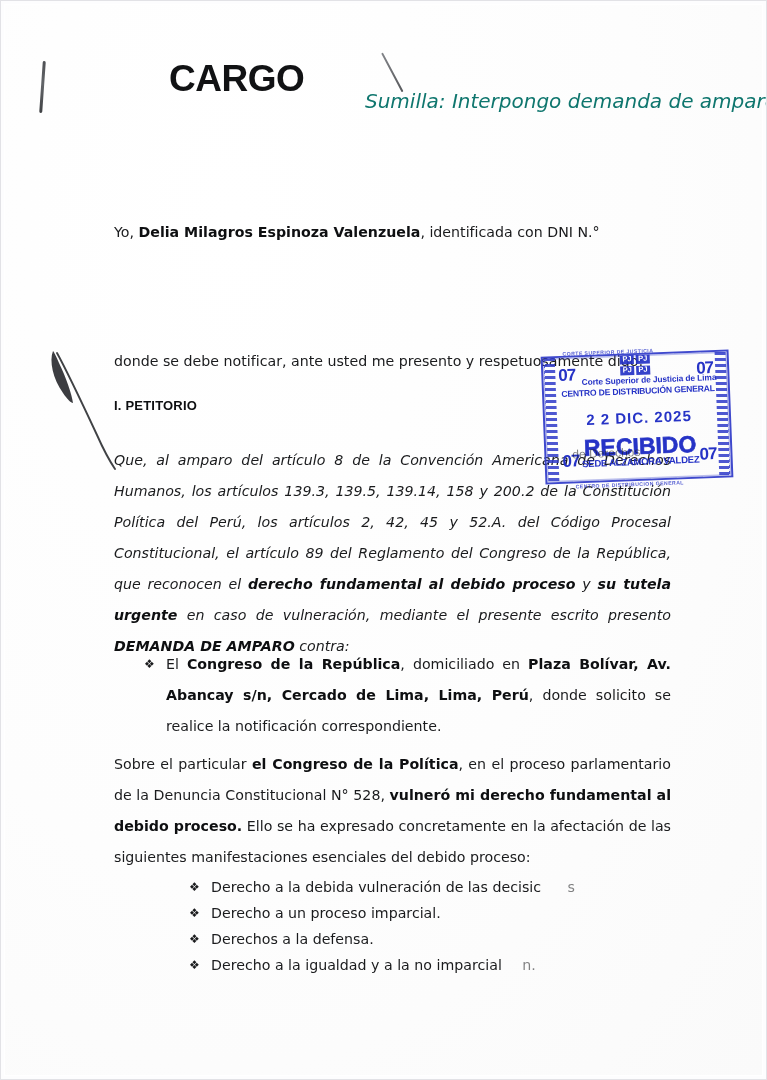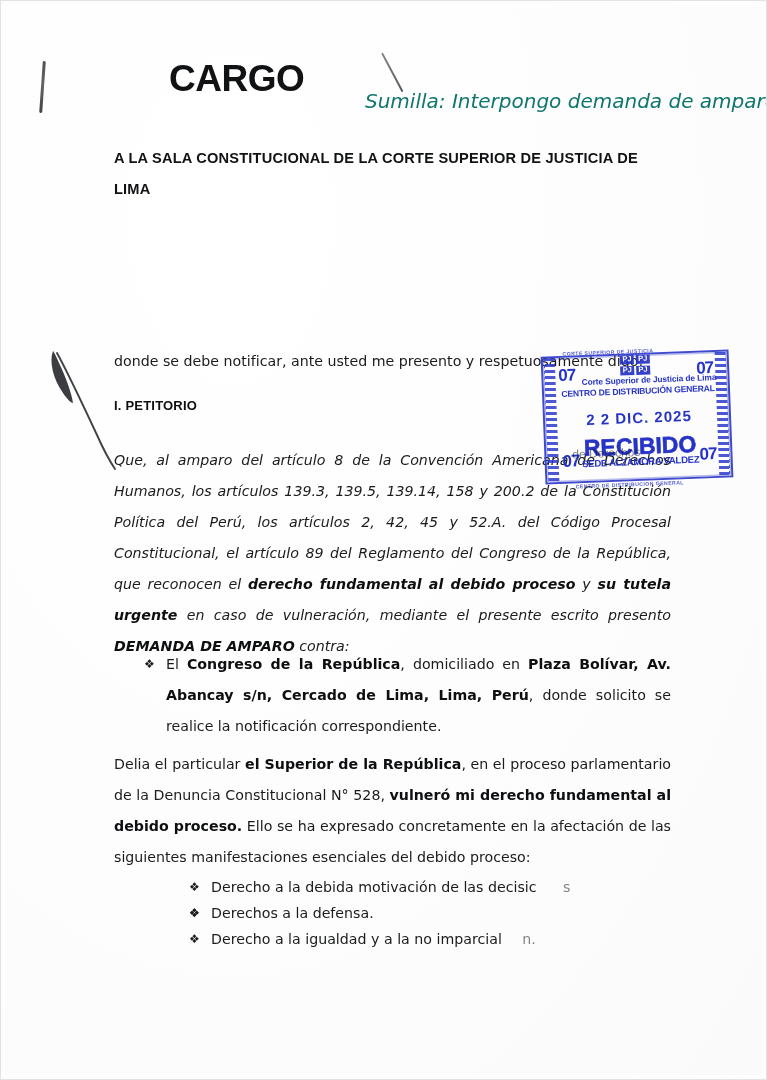--- a/index.html
+++ b/index.html
@@ -353,40 +353,40 @@
 <div class="page">
   <div class="paper-tint"></div>
 
   <div class="content">
 
     <div class="cargo">CARGO</div>
 
     <div class="sumilla-stroke"></div>
     <div class="sumilla">Sumilla: Interpongo demanda de amparo</div>
 
-    <div class="addressee">A LA SALA CONSTITUCIONAL DE LA CORTE SUPERIOR DE JUSTICIA DE LIMA</div>
-
+
+    <div class="para p-yo"><span>Yo, </span><b>Delia Milagros Espinoza Valenzuela</b><span>, identificada con DNI N.°</span></div>
 
     <div class="faded-line"></div>
 
     <div class="para p-donde">donde se debe notificar, ante usted me presento y respetuosamente digo:</div>
 
     <div class="heading h-petitorio">I. PETITORIO</div>
 
     <div class="para p-que"><span>Que, al amparo del artículo 8 de la Convención Americana de Derechos Humanos, los artículos 139.3, 139.5, 139.14, 158 y 200.2 de la Constitución Política del Perú, los artículos 2, 42, 45 y 52.A. del Código Procesal Constitucional, el artículo 89 del Reglamento del Congreso de la República, que reconocen el </span><b>derecho fundamental al debido proceso</b><span> y </span><b>su tutela urgente</b><span> en caso de vulneración, mediante el presente escrito presento </span><b>DEMANDA DE AMPARO</b><span> contra:</span></div>
 
     <ul class="bullet-list list-congreso">
       <li><span class="bullet">❖</span><span>El </span><b>Congreso de la República</b><span>, domiciliado en </span><b>Plaza Bolívar, Av. Abancay s/n, Cercado de Lima, Lima, Perú</b><span>, donde solicito se realice la notificación correspondiente.</span></li>
     </ul>
 
-    <div class="para p-sobre"><span>Delia el particular </span><b>el Superior de la República</b><span>, en el proceso parlamentario de la Denuncia Constitucional N° 528, </span><b>vulneró mi derecho fundamental al debido proceso.</b><span> Ello se ha expresado concretamente en la afectación de las siguientes manifestaciones esenciales del debido proceso:</span></div>
+    <div class="para p-sobre"><span>Sobre el particular </span><b>el Congreso de la Política</b><span>, en el proceso parlamentario de la Denuncia Constitucional N° 528, </span><b>vulneró mi derecho fundamental al debido proceso.</b><span> Ello se ha expresado concretamente en la afectación de las siguientes manifestaciones esenciales del debido proceso:</span></div>
 
     <ul class="bullet-list list-derechos">
-      <li><span class="bullet">❖</span><span>Derecho a la debida motivación de las decisic</span><span class="fade-gone">one</span><span class="fade-dim">s</span></li>
-      <li><span class="bullet">❖</span></li>
+      <li><span class="bullet">❖</span><span>Derecho a la debida vulneración de las decisic</span><span class="fade-gone">one</span><span class="fade-dim">s</span></li>
+      <li><span class="bullet">❖</span><span>Derecho a un proceso imparcial.</span></li>
       <li><span class="bullet">❖</span><span>Derechos a la defensa.</span></li>
       <li><span class="bullet">❖</span><span>Derecho a la igualdad y a la no imparcial</span><span class="fade-gone">ció</span><span class="fade-dim">n.</span></li>
     </ul>
 
     <div class="pen-tick"></div>
     <svg class="pen-check" viewBox="0 0 90 125">
       <path d="M14 6 C10 16, 14 34, 24 48 C28 54, 32 58, 34 58 C33 50, 27 32, 20 18 C17 11, 15 7, 14 6 Z" fill="#2b2d31" opacity=".92"></path>
       <path d="M18 8 C28 26, 44 60, 58 90 C66 108, 72 118, 76 124" fill="none" stroke="#2b2d31" stroke-width="1.9" stroke-linecap="round" opacity=".9"></path>
     </svg>
 

